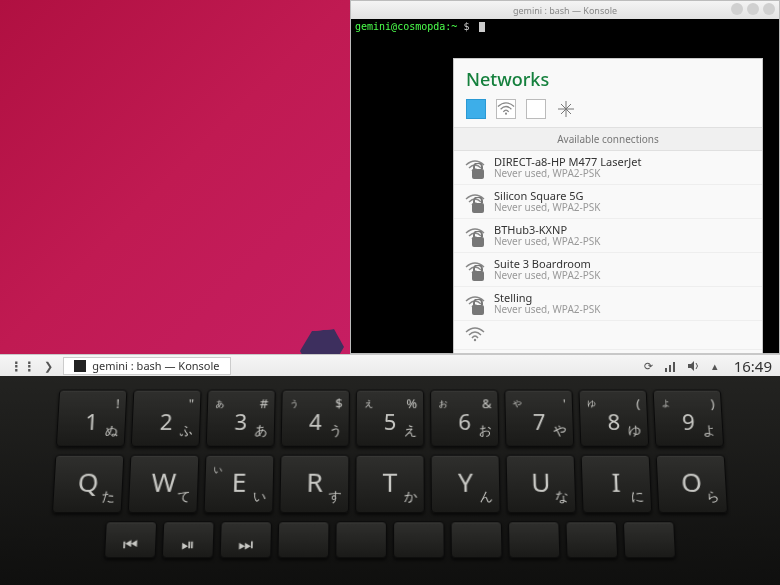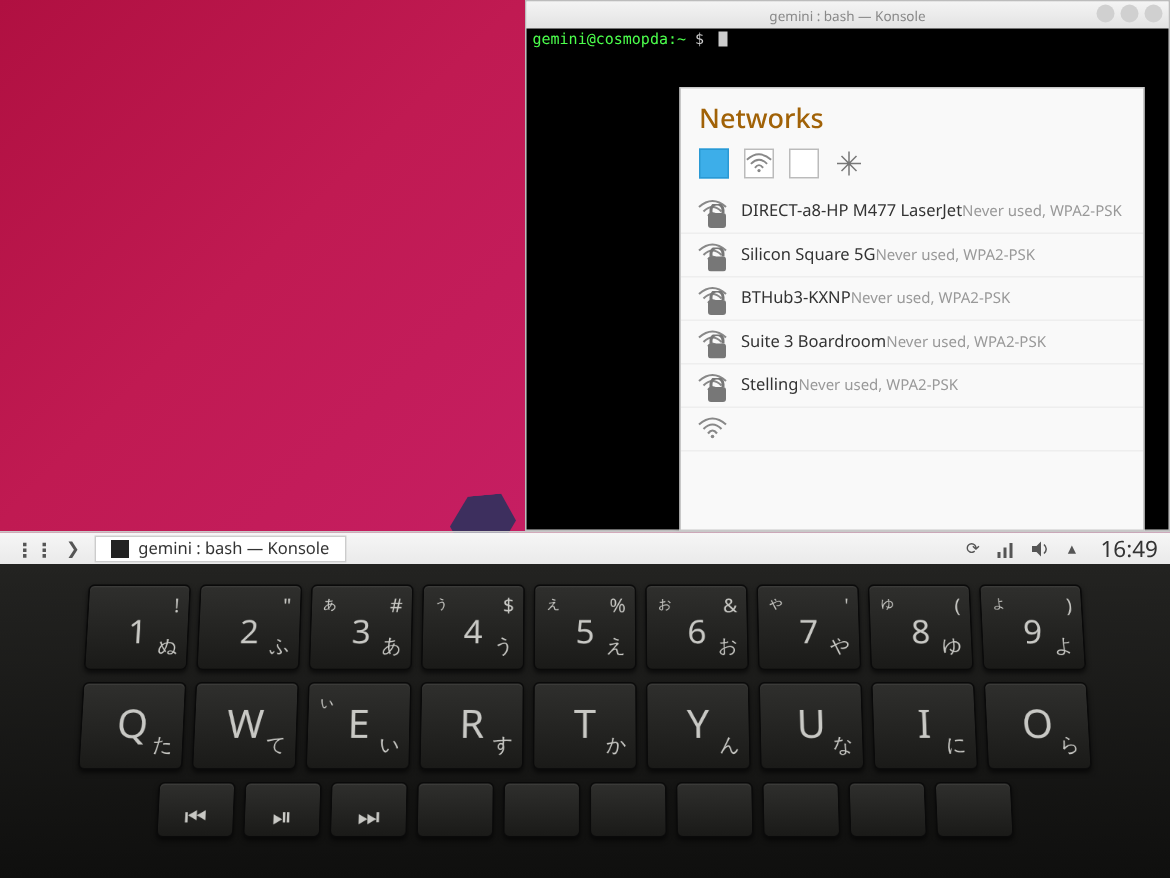--- a/index.html
+++ b/index.html
@@ -52,21 +52,21 @@
   .prompt-user { color: #4cff4c; margin-top: 36px; }
   .prompt-dollar { color: #ccc; }
   .cursor { display:inline-block; width:6px; height:10px; background:#ccc; vertical-align:middle; margin-left:4px;}
   
   .networks {
     position: absolute; left: 453px; top: 58px; width: 310px; height: 296px;
     background: #f9f9f9; border: 1px solid #c8c8c8;
     display: flex; flex-direction: column;
     box-shadow: -1px 1px 4px rgba(0,0,0,0.2);
   }
-  .net-title { font-size: 18px; font-weight: 500; color: #a16207; padding: 8px 12px 4px; }
+  .net-title { font-size: 18px; font-weight: 500; color: #15803d; padding: 8px 12px 4px; }
   .net-filter {
     display: flex; gap: 10px; padding: 4px 12px 8px; align-items:center;
   }
   .fbtn {
     width: 20px; height: 20px; border: 1px solid #bbb; background:#fff;
     display:flex; align-items:center; justify-content:center; font-size:11px; color:#666;
   }
   .fbtn.active { background: #3daee9; border-color:#2a99d4; }
   .net-section {
     text-align: center; font-size: 10px; color: #777; padding: 4px 0;
@@ -76,21 +76,21 @@
   .net-item {
     display:flex; align-items:center; gap:8px; padding: 5px 10px;
     border-bottom: 1px solid #eee;
   }
   .net-icon {
     width: 22px; height: 18px; position:relative; flex-shrink:0;
     display:flex; align-items:center; justify-content:center;
   }
   .net-icon svg { width:20px; height:16px; }
   .lock-dot { position:absolute; right:-2px; bottom:-2px; width:8px; height:8px; }
-  .net-text { display:flex; flex-direction:row; line-height:1.1; }
+  .net-text { display:flex; flex-direction:column; line-height:1.1; }
   .net-name { font-size: 11px; color:#333; }
   .net-sub { font-size: 10px; color:#999; }
   
   .taskbar {
     position:absolute; left:0; top:354px; width:780px; height:22px;
     background: linear-gradient(#f6f6f6,#eaeaea);
     border-top:1px solid #c8c8c8;
     display:flex; align-items:center; font-size:11px; color:#333;
   }
   .tb-left { display:flex; align-items:center; gap:4px; padding:0 6px; }
@@ -165,20 +165,21 @@
           <circle cx="10" cy="13" r="1.2" fill="#888"></circle>
         </svg>
     </div>
     <div class="fbtn"></div>
     <div class="fbtn" style="border:none;background:none">
       <svg viewBox="0 0 20 20">
           <path d="M2 10 L18 10 M10 2 L10 18 M5 5 L15 15 M15 5 L5 15" stroke="#777" stroke-width="1"></path>
         </svg>
     </div>
   </div>
+  <div class="net-section">Available connections</div>
   <div class="net-list" id="net-list">
       <div class="net-item">
         <div class="net-icon">
           <svg viewBox="0 0 20 16">
             <path d="M1 5 Q10 -3 19 5 M4 8 Q10 2 16 8 M7 11 Q10 7 13 11" stroke="#888" stroke-width="1.4" fill="none"></path>
             <circle cx="10" cy="13" r="1.2" fill="#888"></circle>
           </svg>
           <svg class="lock-dot" viewBox="0 0 8 8">
             <rect x="1" y="3" width="6" height="5" rx="1" fill="#777"></rect>
             <path d="M2 3 V2 a2 2 0 0 1 4 0 V3" stroke="#777" fill="none" stroke-width="1"></path>

